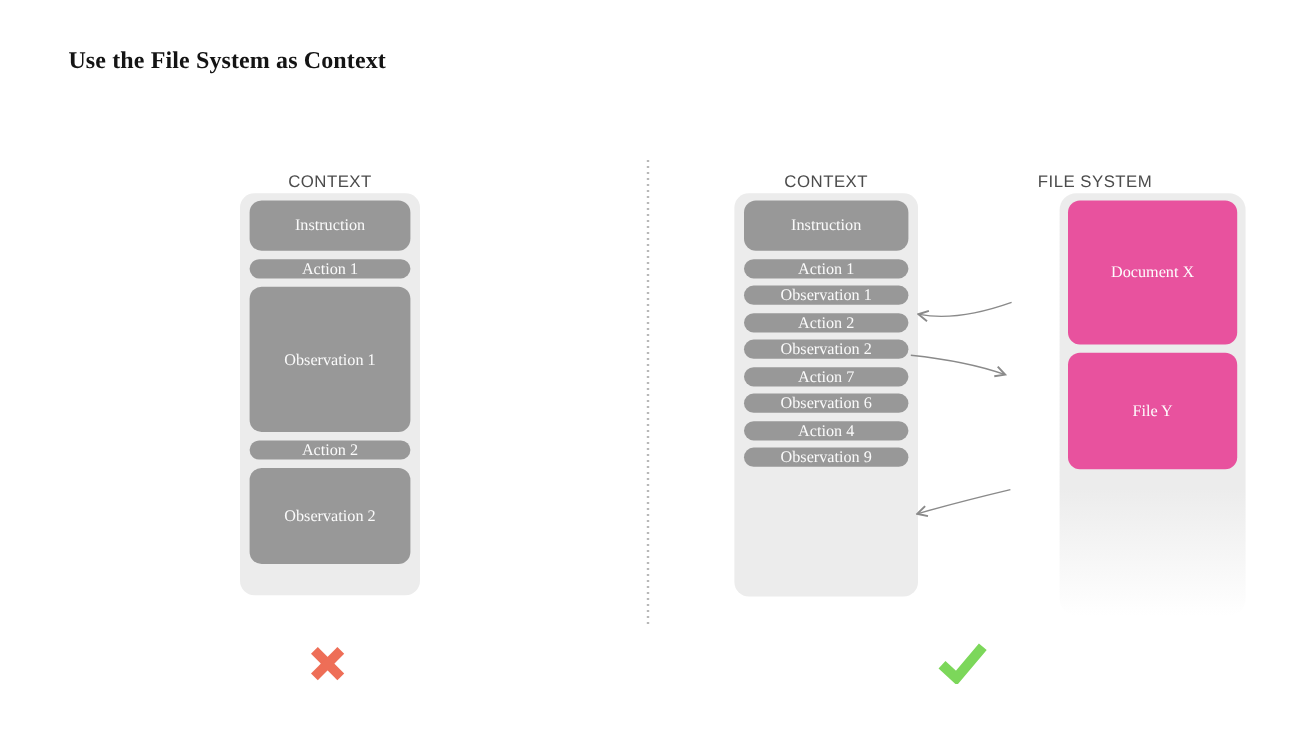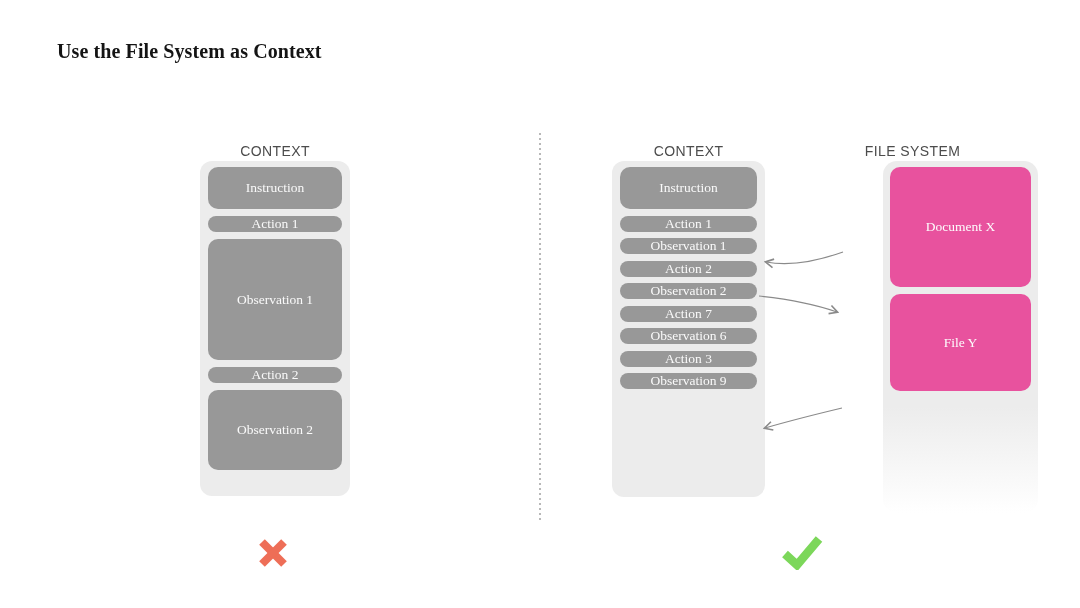--- a/index.html
+++ b/index.html
@@ -145,21 +145,21 @@
   <div class="col-label label-rctx">CONTEXT</div>
 
   <div class="panel panel-rctx">
     <div class="gbox h42">Instruction</div>
     <div class="gbox h27">Action 1</div>
     <div class="gbox h27">Observation 1</div>
     <div class="gbox h27">Action 2</div>
     <div class="gbox h27">Observation 2</div>
     <div class="gbox h27">Action 7</div>
     <div class="gbox h27">Observation 6</div>
-    <div class="gbox h27">Action 3</div>
+    <div class="gbox h27">Action 4</div>
     <div class="gbox h27">Observation 9</div>
   </div>
 
   <div class="col-label label-fs">FILE SYSTEM</div>
 
   <div class="panel panel-fs">
     <div class="pbox h120">Document X</div>
     <div class="pbox h121p">File Y</div>
   </div>
 

